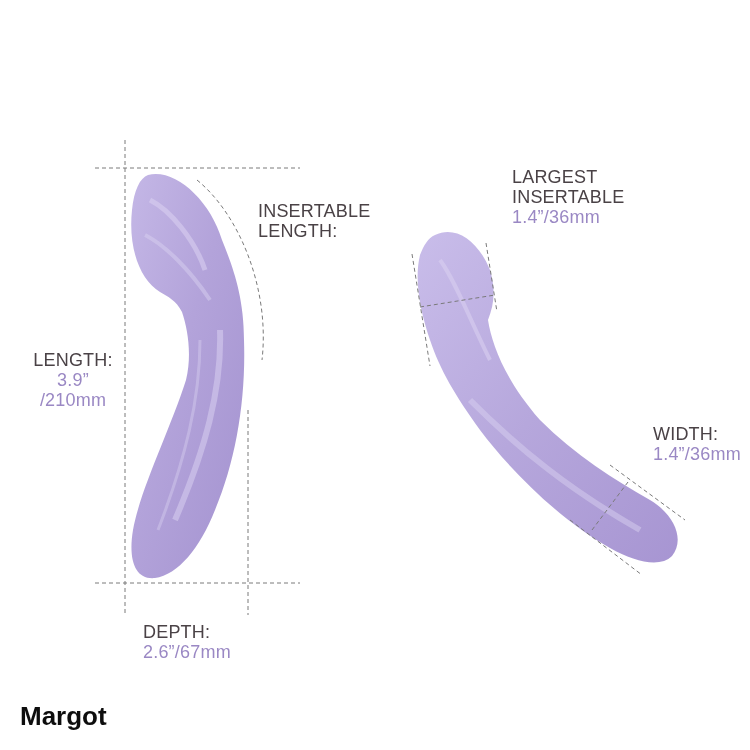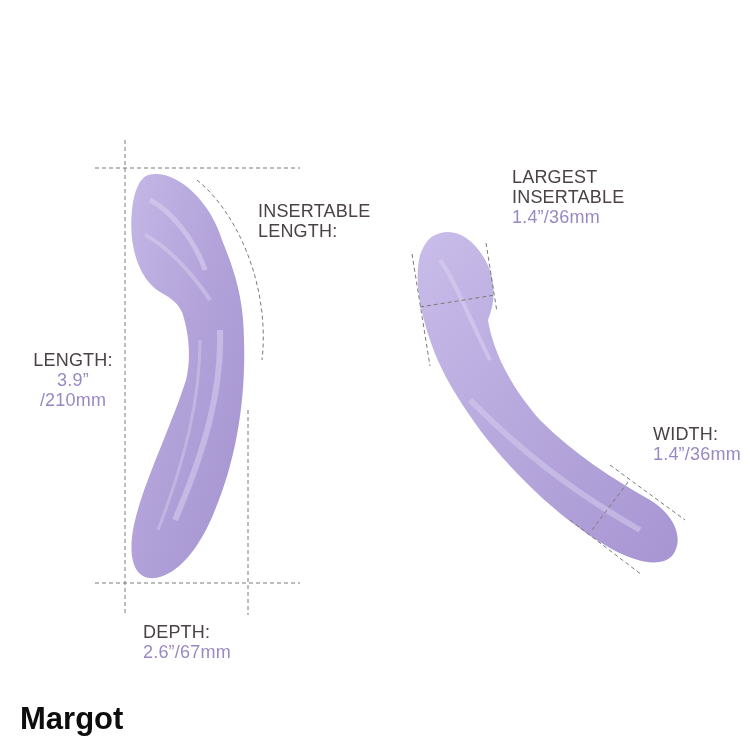--- a/index.html
+++ b/index.html
@@ -3,21 +3,21 @@
   <meta charset="utf-8">
   <style>
     html, body { margin: 0; padding: 0; background: #ffffff; }
     body { width: 750px; height: 750px; position: relative; overflow: hidden;
            font-family: "Liberation Sans", "DejaVu Sans", sans-serif; }
     .stage { position: absolute; left: 0; top: 0; width: 750px; height: 750px; }
     .label { position: absolute; font-weight: normal; font-size: 18px; line-height: 20px; letter-spacing: 0.2px; }
     .label .title { color: #4a4246; display: block; }
     .label .value { color: #9a88c4; display: block; }
     .center { text-align: center; }
-    .product-name { position: absolute; left: 20px; top: 701px; font-size: 31px; font-weight: bold; color: #0d0d0d; }
+    .product-name { position: absolute; left: 20px; top: 701px; font-size: 26px; font-weight: bold; color: #0d0d0d; }
     svg { position: absolute; left: 0; top: 0; }
   </style>
 </head>
 <body>
 
 <div class="stage">
 
   <svg width="750" height="750" viewBox="0 0 750 750">
     <defs>
       <linearGradient id="bodyGrad" x1="0" y1="0" x2="1" y2="1">

